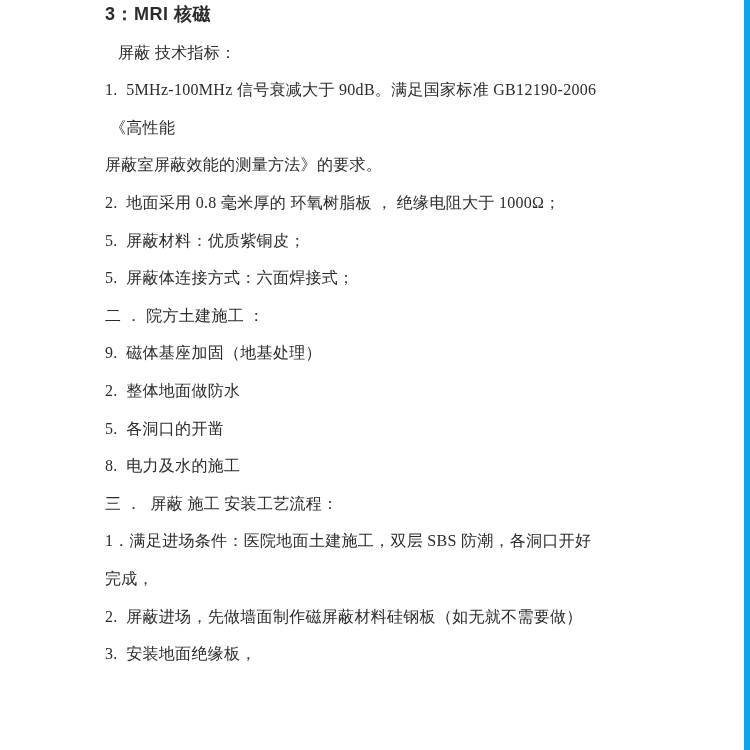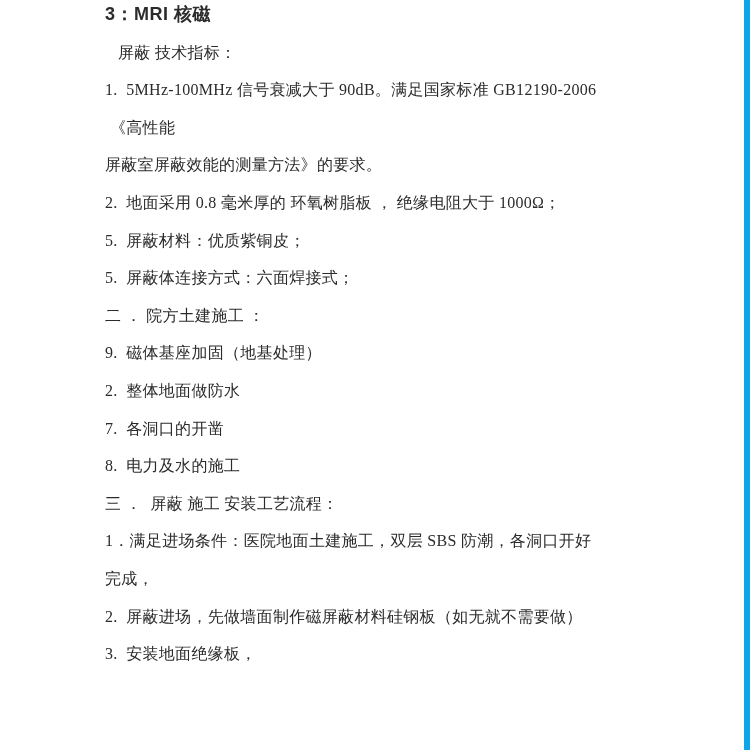--- a/index.html
+++ b/index.html
@@ -51,21 +51,21 @@
     <p class="line indent-13">屏蔽 技术指标：</p>
     <p class="line">1.  5MHz-100MHz 信号衰减大于 90dB。满足国家标准 GB12190-2006</p>
     <p class="line indent-5">《高性能</p>
     <p class="line">屏蔽室屏蔽效能的测量方法》的要求。</p>
     <p class="line">2.  地面采用 0.8 毫米厚的 环氧树脂板 ， 绝缘电阻大于 1000Ω；</p>
     <p class="line">5.  屏蔽材料：优质紫铜皮；</p>
     <p class="line">5.  屏蔽体连接方式：六面焊接式；</p>
     <p class="line">二 ． 院方土建施工 ：</p>
     <p class="line">9.  磁体基座加固（地基处理）</p>
     <p class="line">2.  整体地面做防水</p>
-    <p class="line">7.  各洞口的开凿</p>
+    <p class="line">5.  各洞口的开凿</p>
     <p class="line">8.  电力及水的施工</p>
     <p class="line">三 ．  屏蔽 施工 安装工艺流程：</p>
     <p class="line">1．满足进场条件：医院地面土建施工，双层 SBS 防潮，各洞口开好</p>
     <p class="line">完成，</p>
     <p class="line">2.  屏蔽进场，先做墙面制作磁屏蔽材料硅钢板（如无就不需要做）</p>
     <p class="line">3.  安装地面绝缘板，</p>
   </div>
 </div>
 
 </body></html>

